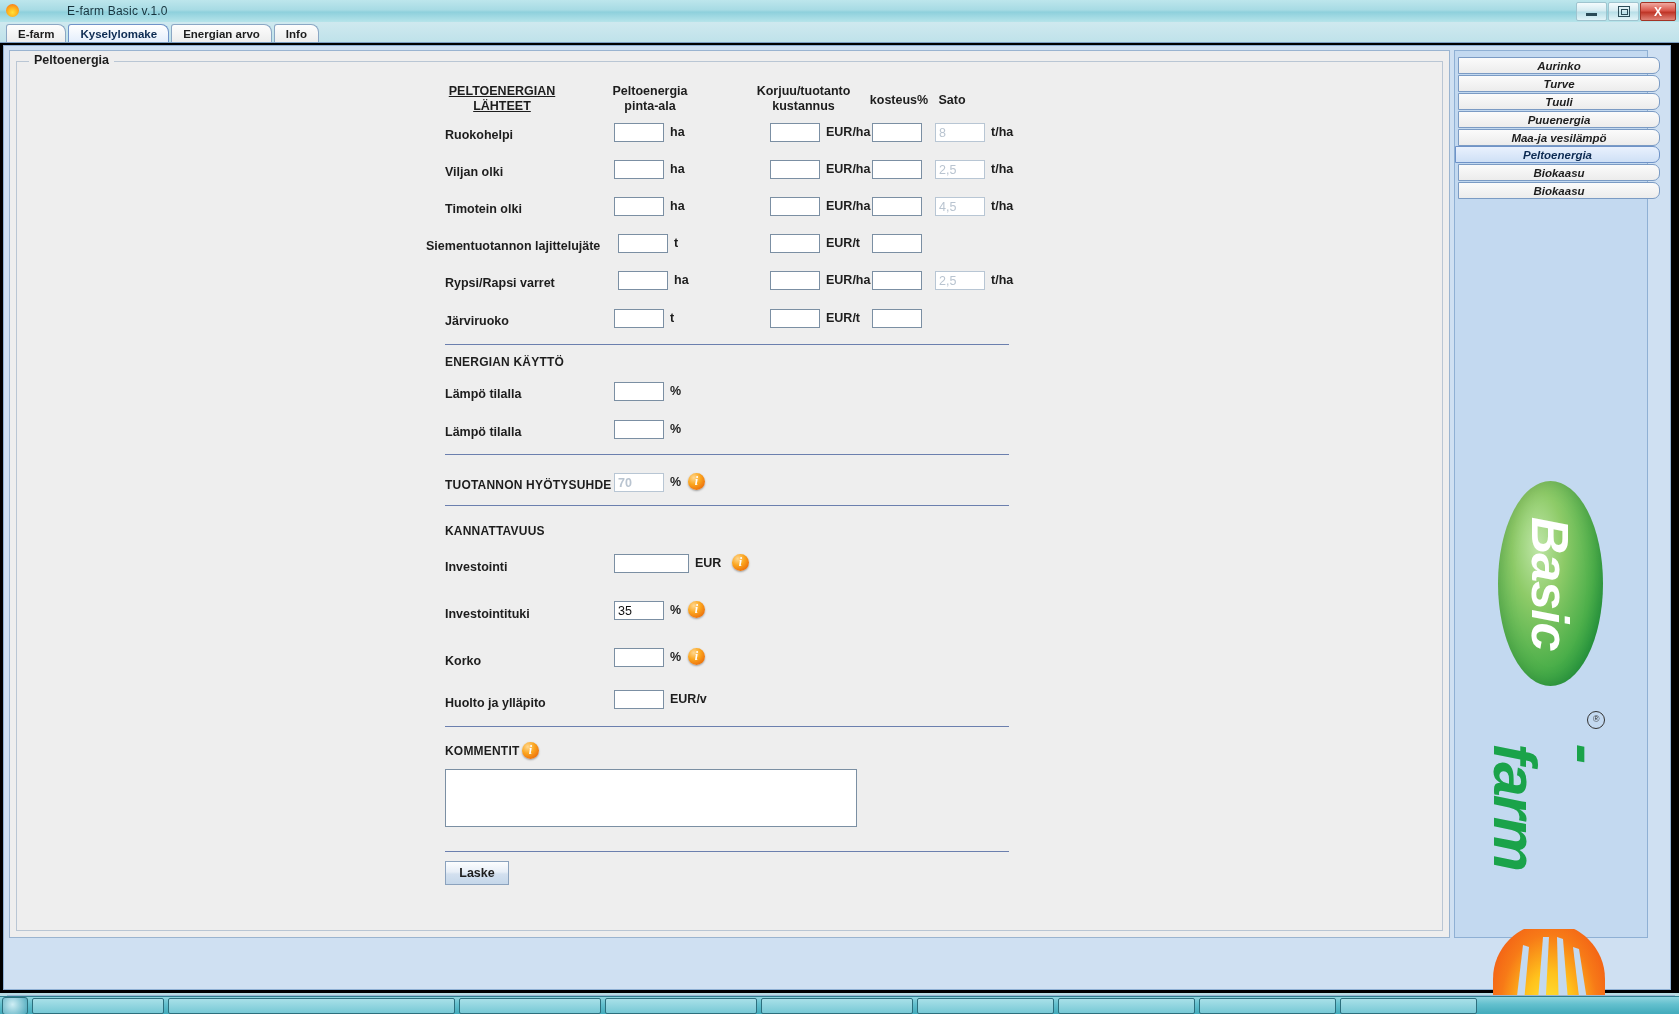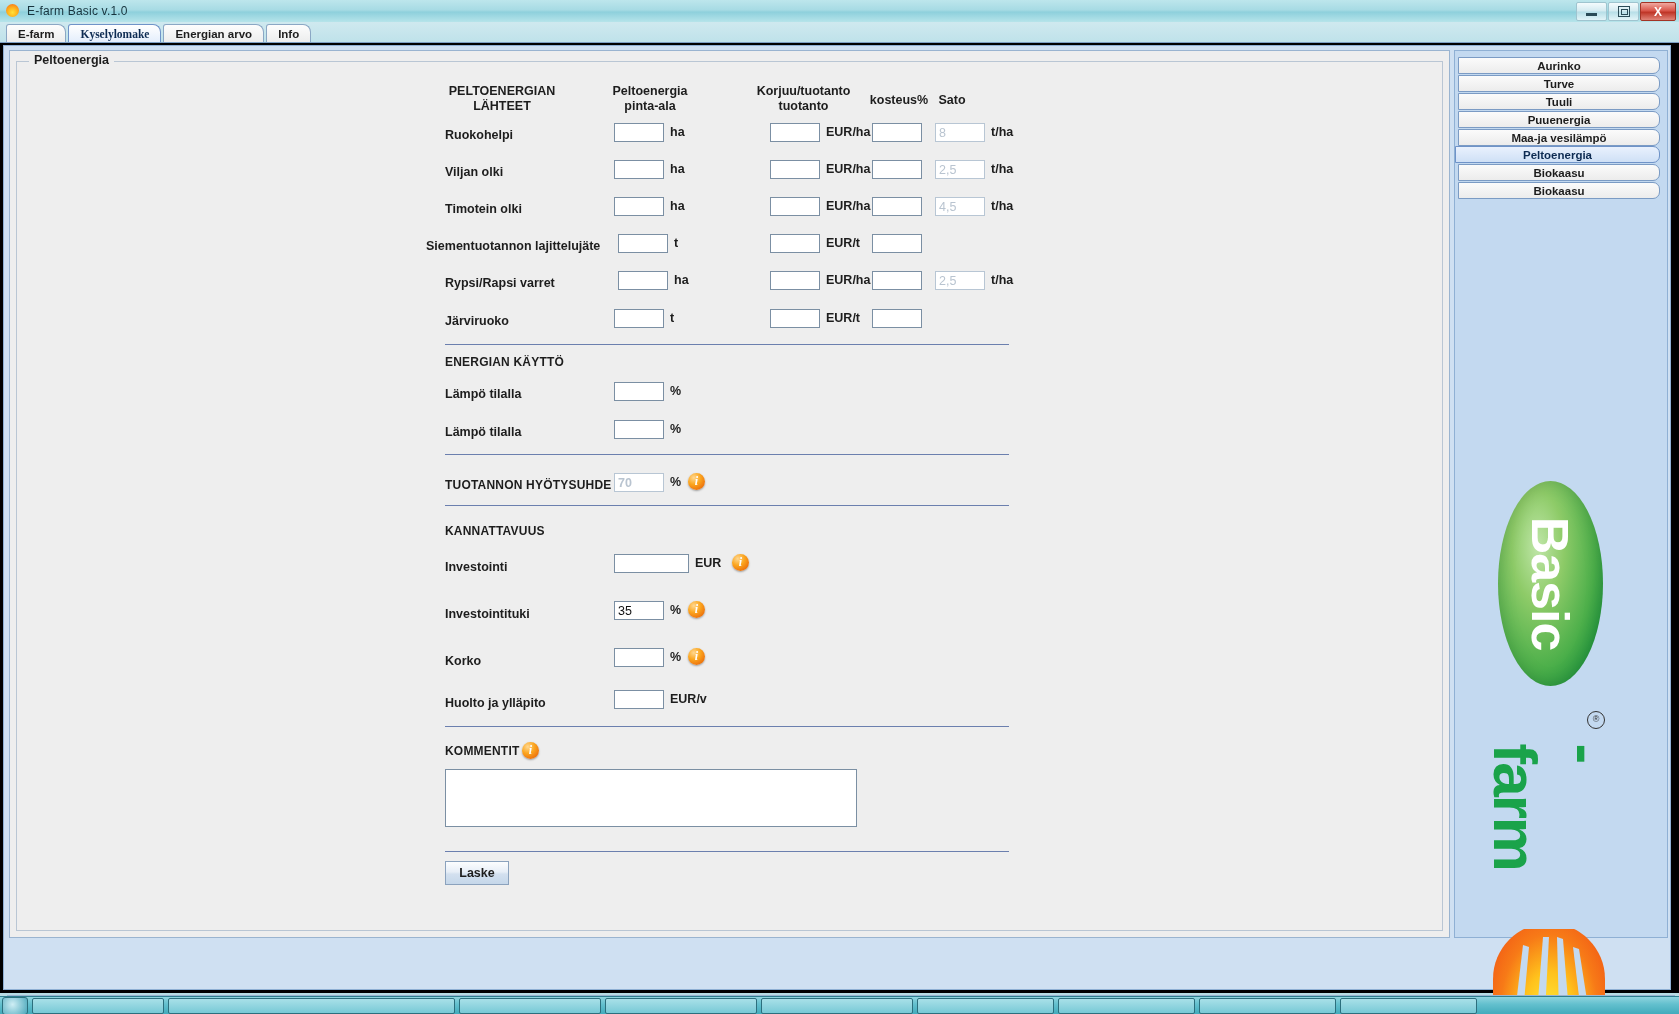--- a/index.html
+++ b/index.html
@@ -9,21 +9,21 @@
     background:#b8dde4;
     -webkit-font-smoothing:antialiased;
   }
   #app{position:relative;width:1679px;height:1014px;}
 
   
   .titlebar{
     position:absolute;left:0;top:0;width:1679px;height:22px;
     background:linear-gradient(180deg,#bde6ec 0%,#a7dbe4 45%,#8ed0dc 55%,#b6e4ea 100%);
     border-bottom:1px solid #7fb8c6;
-    display:flex;align-items:center;
+    display:flex;align-items:center;gap:40px;
   }
   .tb-icon{width:16px;height:16px;margin-left:5px;margin-right:6px;position:relative;flex:none;}
   .tb-icon .sun{
     position:absolute;left:1px;top:1px;width:13px;height:13px;border-radius:50%;
     background:radial-gradient(circle at 50% 65%,#ffe23a 0%,#ffb21c 45%,#f4641b 100%);
   }
   .tb-title{font-size:12px;color:#16333d;font-weight:normal;letter-spacing:.2px;}
   .wincontrols{position:absolute;right:3px;top:2px;display:flex;gap:1px;}
   .wb{
     width:29px;height:17px;border:1px solid #9fc4cf;border-radius:2px;
@@ -47,21 +47,21 @@
   }
   .tab{
     height:18px;padding:0 11px;margin-right:2px;
     display:flex;align-items:center;font-size:11.5px;color:#1d1d1d;font-weight:bold;
     background:linear-gradient(180deg,#fdfdfd 0%,#eceded 100%);
     border:1px solid #8ba7c4;border-bottom:none;border-radius:3px 8px 0 0;
     position:relative;box-sizing:border-box;
   }
   .tab.active{
     background:linear-gradient(180deg,#ffffff 0%,#e4eefc 100%);
-    border-color:#6f93c8;color:#0d2b52;font-family:Liberation Serif, serif;
+    border-color:#6f93c8;color:#0d2b52;
   }
 
   
   .body{
     position:absolute;left:0;top:42px;width:1679px;height:951px;
     background:#000000;
     border-top:1px solid #7c9fc4;
     box-sizing:border-box;
   }
   .outerpane{
@@ -110,22 +110,22 @@
   }
   .btn-laske{
     position:absolute;box-sizing:border-box;
     background:linear-gradient(180deg,#fcfdfe 0%,#e7eef7 45%,#d3e0ef 55%,#c5d7ea 100%);
     border:1px solid #8ba2bd;font-family:"Liberation Sans", sans-serif;
     font-size:12.5px;font-weight:bold;color:#1d1d1d;cursor:pointer;
   }
 
   
   .rightpane{
-    position:absolute;left:1450px;top:4px;width:214px;height:888px;
-    background:#c3d9f0;border:1px solid #8fb0d4;box-sizing:border-box;
+    position:absolute;left:1450px;top:4px;width:194px;height:888px;
+    background:#c3d9f0;border:1px solid #8fb0d4;box-sizing:border-box;font-style:italic;
   }
   .sidetab{
     position:absolute;left:3px;width:202px;height:17px;box-sizing:border-box;
     background:linear-gradient(180deg,#fbfbfb 0%,#ececec 100%);
     border:1px solid #7b9bc4;
     display:flex;align-items:center;justify-content:center;
     font-size:11.5px;font-weight:bold;color:#1d1d1d;
     border-radius:0 7px 7px 0;
   }
   .sidetab.active{
@@ -226,31 +226,31 @@
   <div class="body">
     <div class="outerpane">
 
       <div class="content-card">
         <div class="group">
           <div class="group-title">Peltoenergia</div>
         </div>
 
         <div class="form">
 
-          <div class="hdr" style="left:433px;top:33px;width:118px;">
+          <div class="hdr" style="left:433px;top:33px;width:118px;text-decoration:underline;">
             <span>PELTOENERGIAN</span><br>
             <span>LÄHTEET</span>
           </div>
           <div class="hdr" style="left:585px;top:33px;width:110px;">
             <span>Peltoenergia</span><br>
             <span>pinta-ala</span>
           </div>
           <div class="hdr" style="left:730px;top:33px;width:127px;">
             <span>Korjuu/tuotanto</span><br>
-            <span>tuotanto</span>
+            <span>kustannus</span>
           </div>
           <div class="hdr" style="left:855px;top:42px;width:68px;">kosteus%</div>
           <div class="hdr" style="left:920px;top:42px;width:44px;">Sato</div>
 
           <div class="lbl" style="left:435px;top:77px;">Ruokohelpi</div>
           <input class="fld" style="left: 604px; top: 72px; width: 50px;" value="">
           <div class="unit" style="left:660px;top:74px;">ha</div>
           <input class="fld" style="left: 760px; top: 72px; width: 50px;" value="">
           <div class="unit" style="left:816px;top:74px;">EUR/ha</div>
           <input class="fld" style="left: 862px; top: 72px; width: 50px;" value="">

